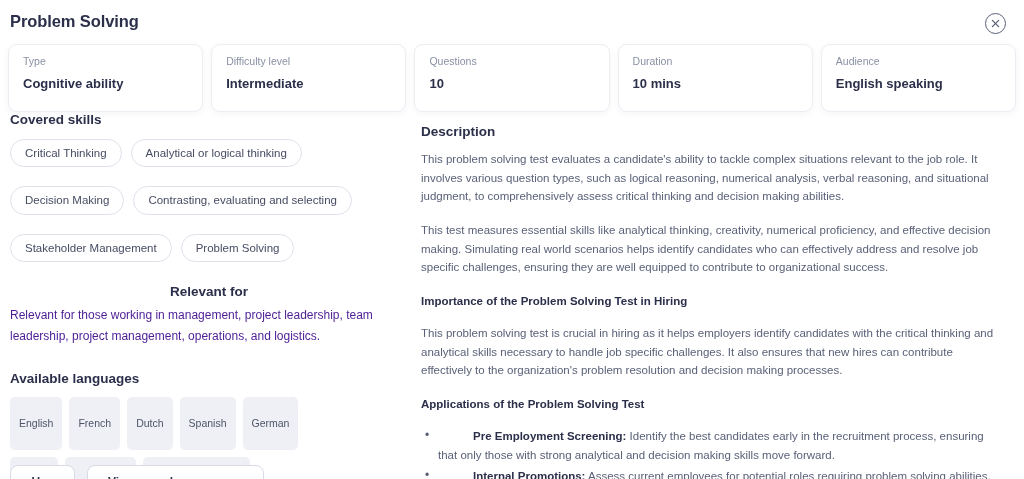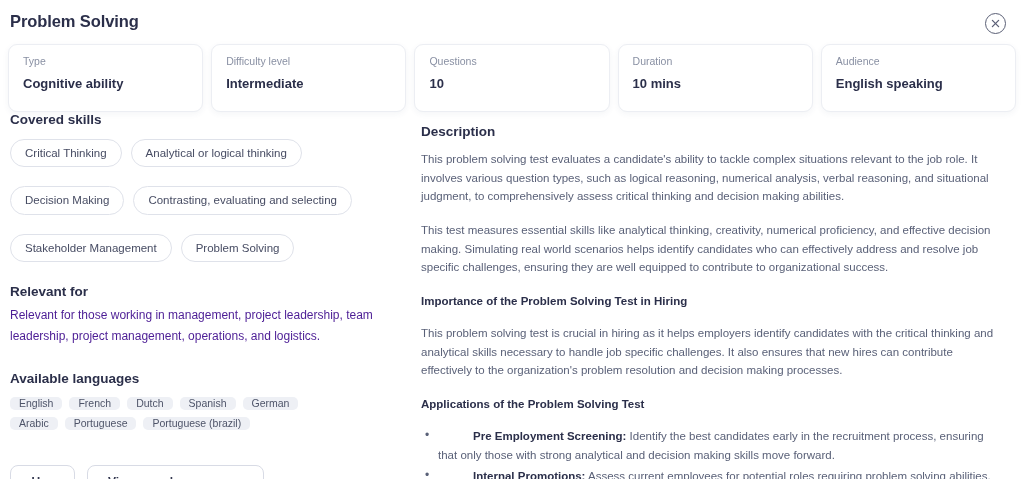--- a/index.html
+++ b/index.html
@@ -110,35 +110,35 @@
     line-height: 1.25;
   }
 
   .body-text {
     font-size: 12px;
     color: #4c1d95;
     line-height: 1.72;
   }
 
   .sec-relevant { margin-top: 22px; }
-  .sec-relevant .section-head { margin-bottom: 6px; }
+  .sec-relevant .section-head { margin-bottom: 6px; text-align: center; }
 
   .sec-languages { margin-top: 25px; }
   .sec-languages .section-head { margin-bottom: 11px; }
 
   .lang-wrap {
     display: flex;
     flex-wrap: wrap;
     gap: 7px 7px;
     max-width: 340px;
   }
   .lang-tag {
     background: #eef0f5;
     border-radius: 5px;
-    padding: 0 9px;
+    padding: 20px 9px;
     font-size: 10.5px;
     color: #4e5469;
     white-space: nowrap;
     cursor: pointer;
     line-height: 1.2;
   }
 
   
   .actions {
     position: absolute;

